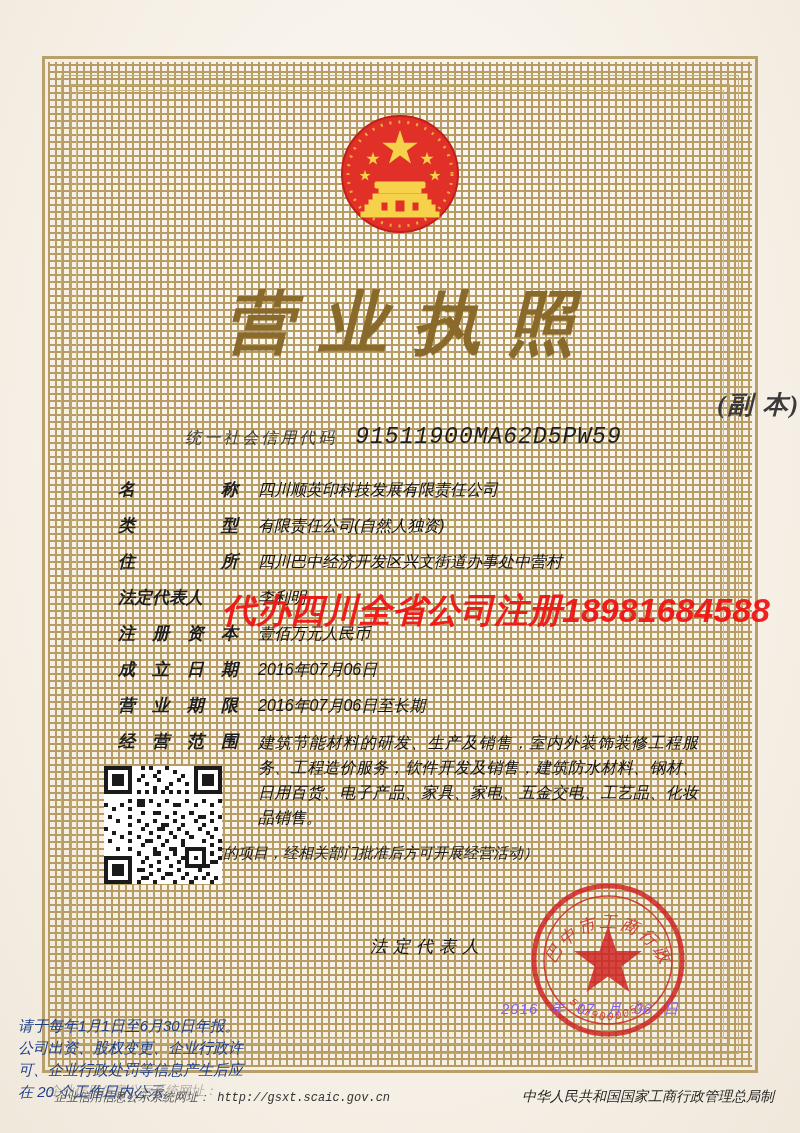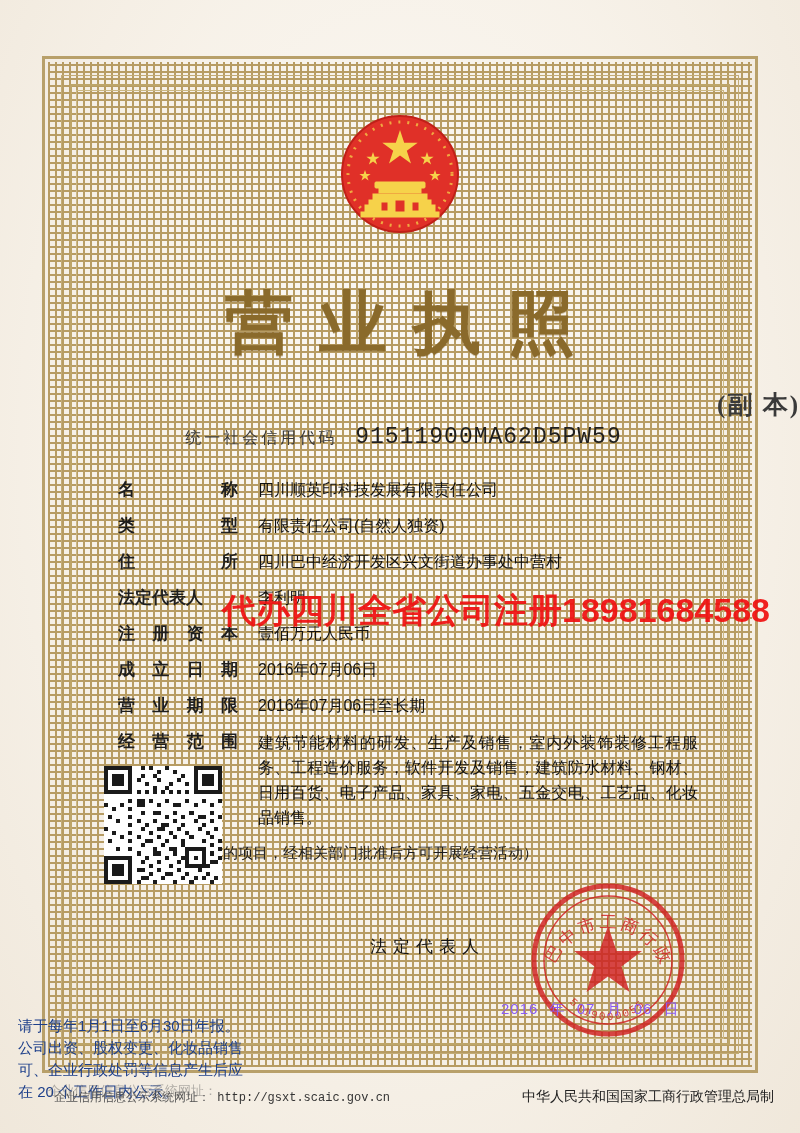--- a/index.html
+++ b/index.html
@@ -12,20 +12,21 @@
     height: 1133px;
     font-family: "Liberation Serif", "DejaVu Serif", serif;
     overflow: hidden;
   }
   #license {
     position: relative;
     width: 800px;
     height: 1133px;
     background: #f7f2ea;
     overflow: hidden;
+    font-style: italic;
   }
   
   .paper-tint {
     position: absolute;
     inset: 0;
     background:
       radial-gradient(ellipse at 50% 40%, rgba(255,255,255,0.55) 0%, rgba(247,240,228,0.2) 55%, rgba(226,212,190,0.35) 100%);
     pointer-events: none;
   }
   
@@ -474,21 +475,21 @@
     <span>2016</span>
     <span>年</span>
     <span>07</span>
     <span>月</span>
     <span>06</span>
     <span>日</span>
   </div>
 
   <div class="notes">
     <div>请于每年1月1日至6月30日年报。</div>
-    <div>公司出资、股权变更、化妆品销售</div>
+    <div>公司出资、股权变更、企业行政许</div>
     <div>可、企业行政处罚等信息产生后应</div>
     <div>在 20 个工作日内公示。</div>
   </div>
 
   <div class="ghost-text">企业信用信息公示系统网址：</div>
 
   <div class="footer-url">
     <span class="cn">企业信用信息公示系统网址：</span>
     <span>http://gsxt.scaic.gov.cn</span>
   </div>

